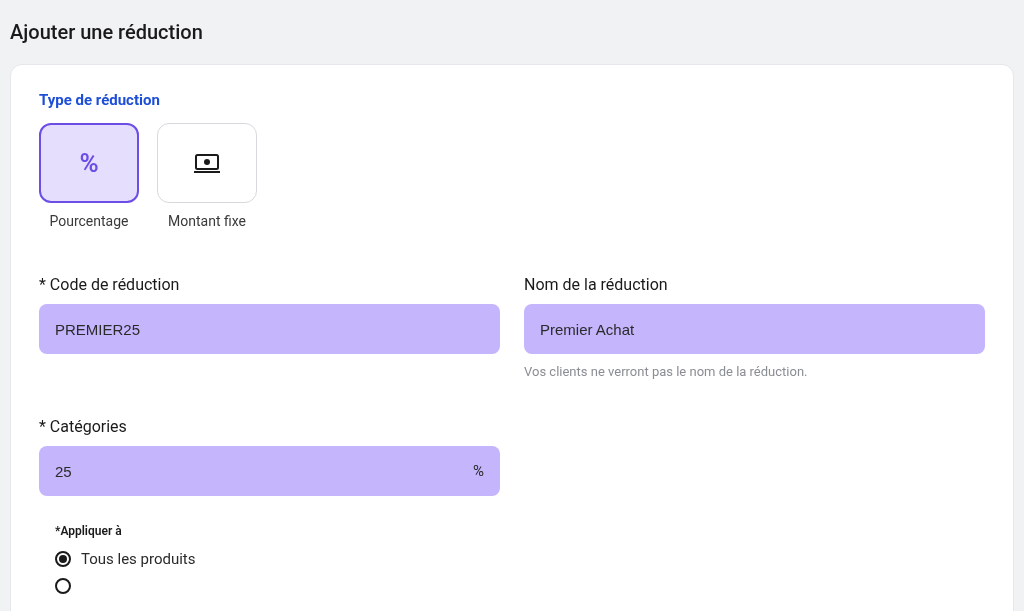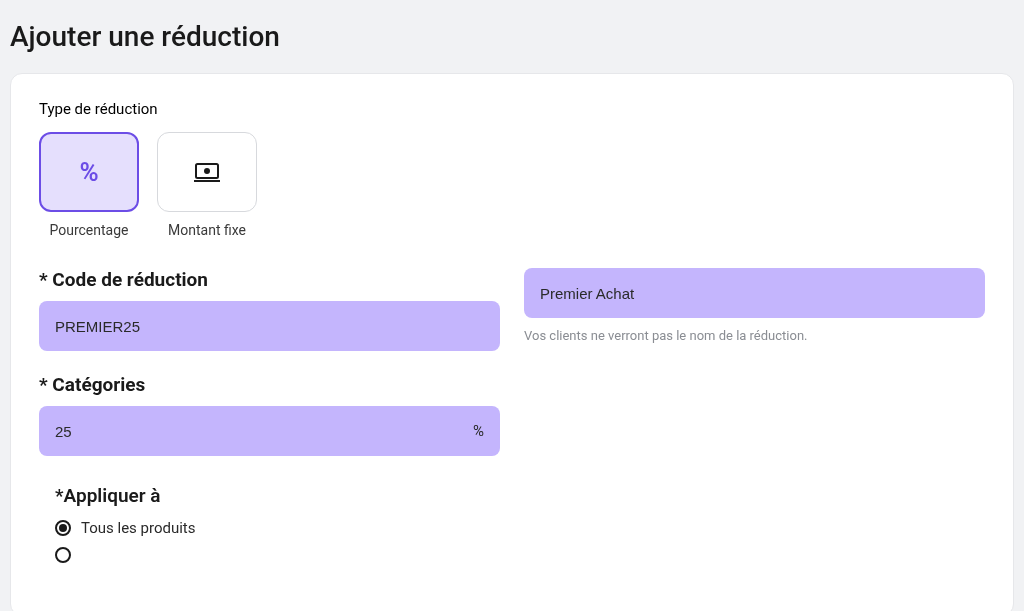--- a/index.html
+++ b/index.html
@@ -5,36 +5,36 @@
   * { box-sizing: border-box; margin: 0; padding: 0; }
   body {
     font-family: -apple-system, BlinkMacSystemFont, "Segoe UI", Roboto, Arial, sans-serif;
     background: #f1f2f4;
     color: #1a1a1a;
     width: 1024px;
     height: 611px;
     overflow: hidden;
   }
   .page-title {
-    font-size: 28px;
+    font-size: 20px;
     font-weight: 500;
     padding: 20px 10px 20px 10px;
     color: #1a1a1a;
   }
   .card {
     background: #ffffff;
     border: 1px solid #e6e7ea;
     border-radius: 12px;
     margin: 0 10px 10px 10px;
     padding: 26px 28px 30px 28px;
   }
   .section-label {
     font-size: 15px;
-    font-weight: 400;
-    color: #000000;
+    font-weight: 700;
+    color: #1d4ed8;
     margin-bottom: 14px;
   }
   .type-row {
     display: flex;
     gap: 18px;
     margin-bottom: 30px;
   }
   .type-option {
     display: flex;
     flex-direction: column;
@@ -69,25 +69,26 @@
   .form-row {
     display: flex;
     gap: 24px;
     margin-bottom: 22px;
   }
   .form-col {
     flex: 1;
     min-width: 0;
   }
   .field-label {
-    font-size: 19px;
-    font-weight: 700;
+    font-size: 16px;
+    font-weight: 400;
     color: #1a1a1a;
     margin-bottom: 10px;
     display: block;
+    margin-top: 16px;
   }
   .text-input {
     width: 100%;
     height: 50px;
     border: none;
     background: #c4b5fd;
     border-radius: 8px;
     padding: 12px 16px;
     font-size: 15px;
     color: #2a2a2a;
@@ -110,21 +111,21 @@
   }
   .hint {
     font-size: 13px;
     color: #8a8d93;
     margin-top: 10px;
   }
   .apply-section {
     margin-top: 4px;
   }
   .apply-label {
-    font-size: 19px;
+    font-size: 12px;
     font-weight: 600;
     margin-left: 16px;
     margin-bottom: 12px;
     margin-top: 28px;
   }
   .radio-group {
     margin-left: 16px;
     display: flex;
     flex-direction: column;
     gap: 10px;
@@ -186,20 +187,21 @@
       <div class="type-label">Montant fixe</div>
     </div>
   </div>
 
   <div class="form-row">
     <div class="form-col">
       <label class="field-label">* Code de réduction</label>
       <input class="text-input" type="text" value="PREMIER25" style="">
     </div>
     <div class="form-col">
+      <label class="field-label">Nom de la réduction</label>
       <input class="text-input" type="text" value="Premier Achat" style="">
       <div class="hint">Vos clients ne verront pas le nom de la réduction.</div>
     </div>
   </div>
 
   <div class="form-row">
     <div class="form-col">
       <label class="field-label">* Catégories</label>
       <div class="suffix-wrap">
         <input class="text-input" type="text" value="25" style="">

